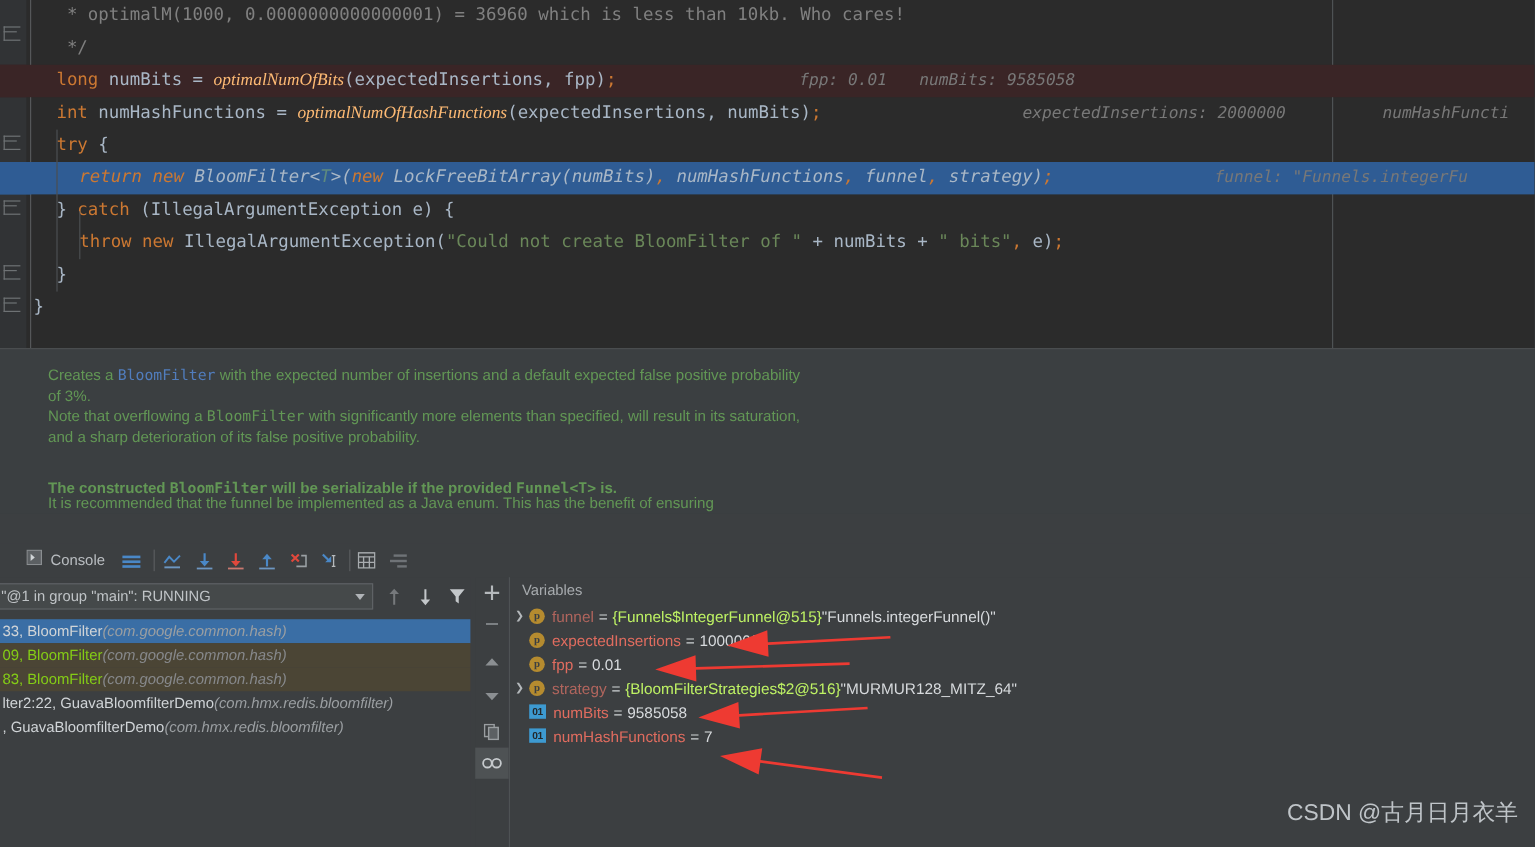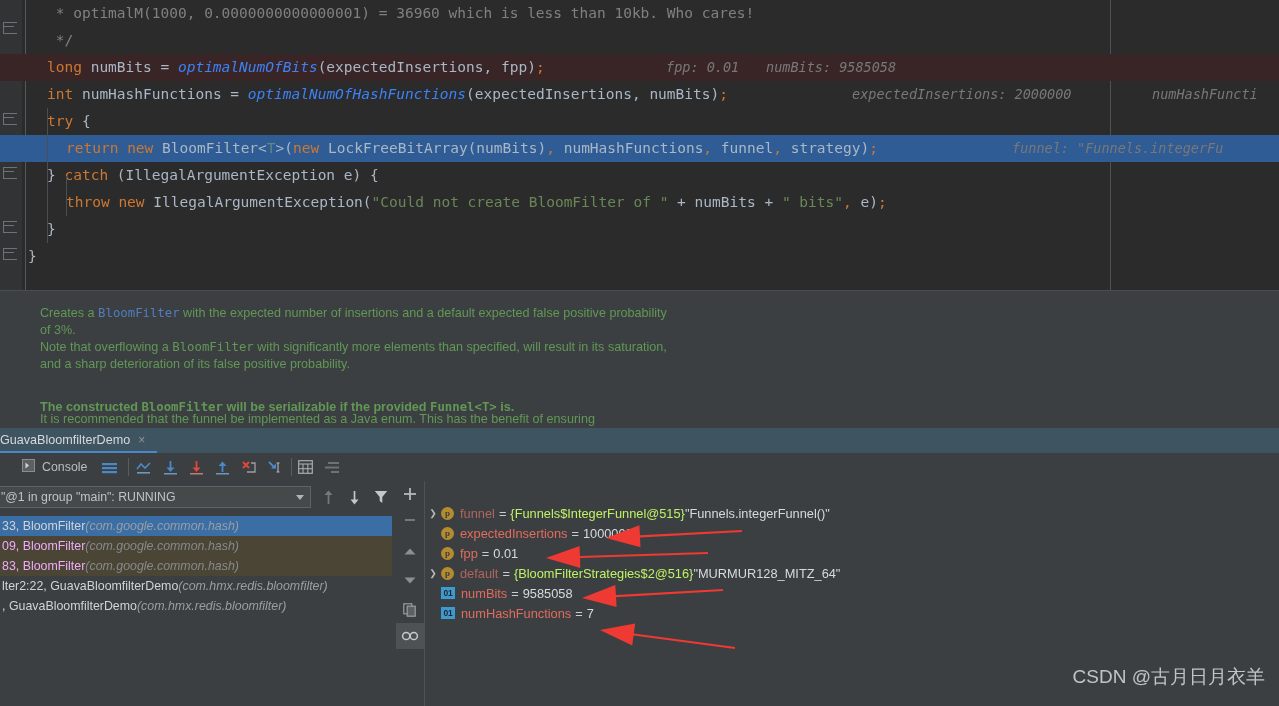--- a/index.html
+++ b/index.html
@@ -26,24 +26,24 @@
   }
   .indent-guide {
     position: absolute; width: 1px; background: #4b4f51;
   }
   .code-line {
     position: absolute; left: 0; width: 1279px; height: 27px;
     line-height: 27px; white-space: pre;
     font-family: "DejaVu Sans Mono", monospace; font-size: 14.5px;
   }
   .ln-hl-red { background: #3a2526; }
-  .ln-hl-blue { background: #2f5c94; }
+  .ln-hl-blue { background: #2f5c94; font-style: italic; }
   .tok-kw { color: #cc7832; }
   .tok-txt { color: #a9b7c6; }
-  .tok-meth { color: #3b82f6; font-style: italic; }
+  .tok-meth { color: #fdba74; font-style: italic; font-family: Liberation Serif, serif; }
   .tok-str { color: #6a8759; }
   .tok-cmt { color: #808080; }
   .tok-generic { color: #5e8a7f; }
   .tok-semi { color: #cc7832; }
   .hint {
     color: #787878; font-style: italic;
     font-family: "DejaVu Sans Mono", monospace; font-size: 13.5px;
   }
   .fold-mark {
     position: absolute; left: 2px; width: 17px; height: 11px;
@@ -124,21 +124,21 @@
   .caret-dn { position:absolute; right:6px; top:8px; width:0;height:0;
     border-left:4px solid transparent;border-right:4px solid transparent;border-top:5px solid #b0b4b7;}
   .frames-list { position:absolute; left:0; top:35px; width:392px; }
   .frame-row {
     height: 20px; line-height:20px; display:flex; align-items:center; gap:0;
     padding-left: 2px; white-space:nowrap; overflow:hidden; font-size:12.4px;
   }
   .frame-sel { background:#3a6ea5; }
   .frame-lib { background:#4b4535; }
   .frm-main { color:#d0d4d7; }
-  .frm-lib-main { color:#f0abfc; }
+  .frm-lib-main { color:#84cc16; }
   .frm-pkg { color:#9b9fa2; font-style:italic; }
   .frm-pkg-dim { color:#87898c; font-style:italic; }
 
   
   .sidecol {
     position:absolute; left:396px; top:53px; width:28px; height:225px;
     background:#3c3f41;
   }
   .sidebtn { position:absolute; left:0; width:28px; height:26px;
     display:flex; align-items:center; justify-content:center; color:#a4a8ab; }
@@ -227,26 +227,20 @@
     <div id="doc-body">
         <div class="doc-p" style="top: 14px;"><span class="">Creates a </span><span class="doc-link">BloomFilter</span><span class=""> with the expected number of insertions and a default expected false positive probability of 3%.</span></div>
         <div class="doc-p" style="top: 48px;"><span class="">Note that overflowing a </span><span class="doc-code">BloomFilter</span><span class=""> with significantly more elements than specified, will result in its saturation, and a sharp deterioration of its false positive probability.</span></div>
         <div class="doc-p" style="top: 108px; font-weight: bold;"><span class="">The constructed </span><span class="doc-code">BloomFilter</span><span class=""> will be serializable if the provided </span><span class="doc-code">Funnel&lt;T&gt;</span><span class=""> is.</span></div>
         <div class="doc-p" style="top: 120px;"><span class="">It is recommended that the funnel be implemented as a Java enum. This has the benefit of ensuring</span></div>
       </div>
   </div>
 
   <div class="debugwin">
 
-    <div class="tabbar">
-      <div class="tab">
-        <span>GuavaBloomfilterDemo</span>
-        <span class="tab-close">×</span>
-      </div>
-    </div>
 
     <div class="dbg-toolbar">
       <div class="underline-tab"></div>
 
       <div class="tb-item" style="left:22px; gap:7px;">
         <span>
           <svg width="13" height="13" viewBox="0 0 13 13">
               <rect x="0.5" y="0.5" width="12" height="12" fill="#5c6063" stroke="#8a8e91"></rect>
               <path d="M3.5 3.5 L7 6.5 L3.5 9.5 Z" fill="#d0d4d7"></path>
             </svg>
@@ -403,20 +397,21 @@
       <div class="sidebtn active" style="top:142px;">
         <svg width="18" height="12" viewBox="0 0 18 12">
             <circle cx="5.2" cy="6" r="3.6" fill="none" stroke="#c6cacd" stroke-width="1.5"></circle>
             <circle cx="12.8" cy="6" r="3.6" fill="none" stroke="#c6cacd" stroke-width="1.5"></circle>
             <line x1="8.8" y1="6" x2="9.2" y2="6" stroke="#c6cacd" stroke-width="1.5"></line>
           </svg>
       </div>
     </div>
 
     <div class="variables">
+      <div class="var-header">Variables</div>
       <div class="var-list" id="var-list">
           <div class="var-row">
             <span class="var-arrow">❯</span>
             <span class="badge-p">p</span>
             <span class="v-name-dim">funnel</span>
             <span class="v-eq">=</span>
             <span class="v-ref">{Funnels$IntegerFunnel@515} </span>
             <span class="v-val">"Funnels.integerFunnel()"</span>
           </div>
           <div class="var-row">
@@ -429,21 +424,21 @@
           <div class="var-row">
             <span class="var-arrow"></span>
             <span class="badge-p">p</span>
             <span class="v-name">fpp</span>
             <span class="v-eq">=</span>
             <span class="v-val">0.01</span>
           </div>
           <div class="var-row">
             <span class="var-arrow">❯</span>
             <span class="badge-p">p</span>
-            <span class="v-name-dim">default</span>
+            <span class="v-name-dim">strategy</span>
             <span class="v-eq">=</span>
             <span class="v-ref">{BloomFilterStrategies$2@516} </span>
             <span class="v-val">"MURMUR128_MITZ_64"</span>
           </div>
           <div class="var-row">
             <span class="var-arrow"></span>
             <span class="badge-01">01</span>
             <span class="v-name">numBits</span>
             <span class="v-eq">=</span>
             <span class="v-val">9585058</span>

